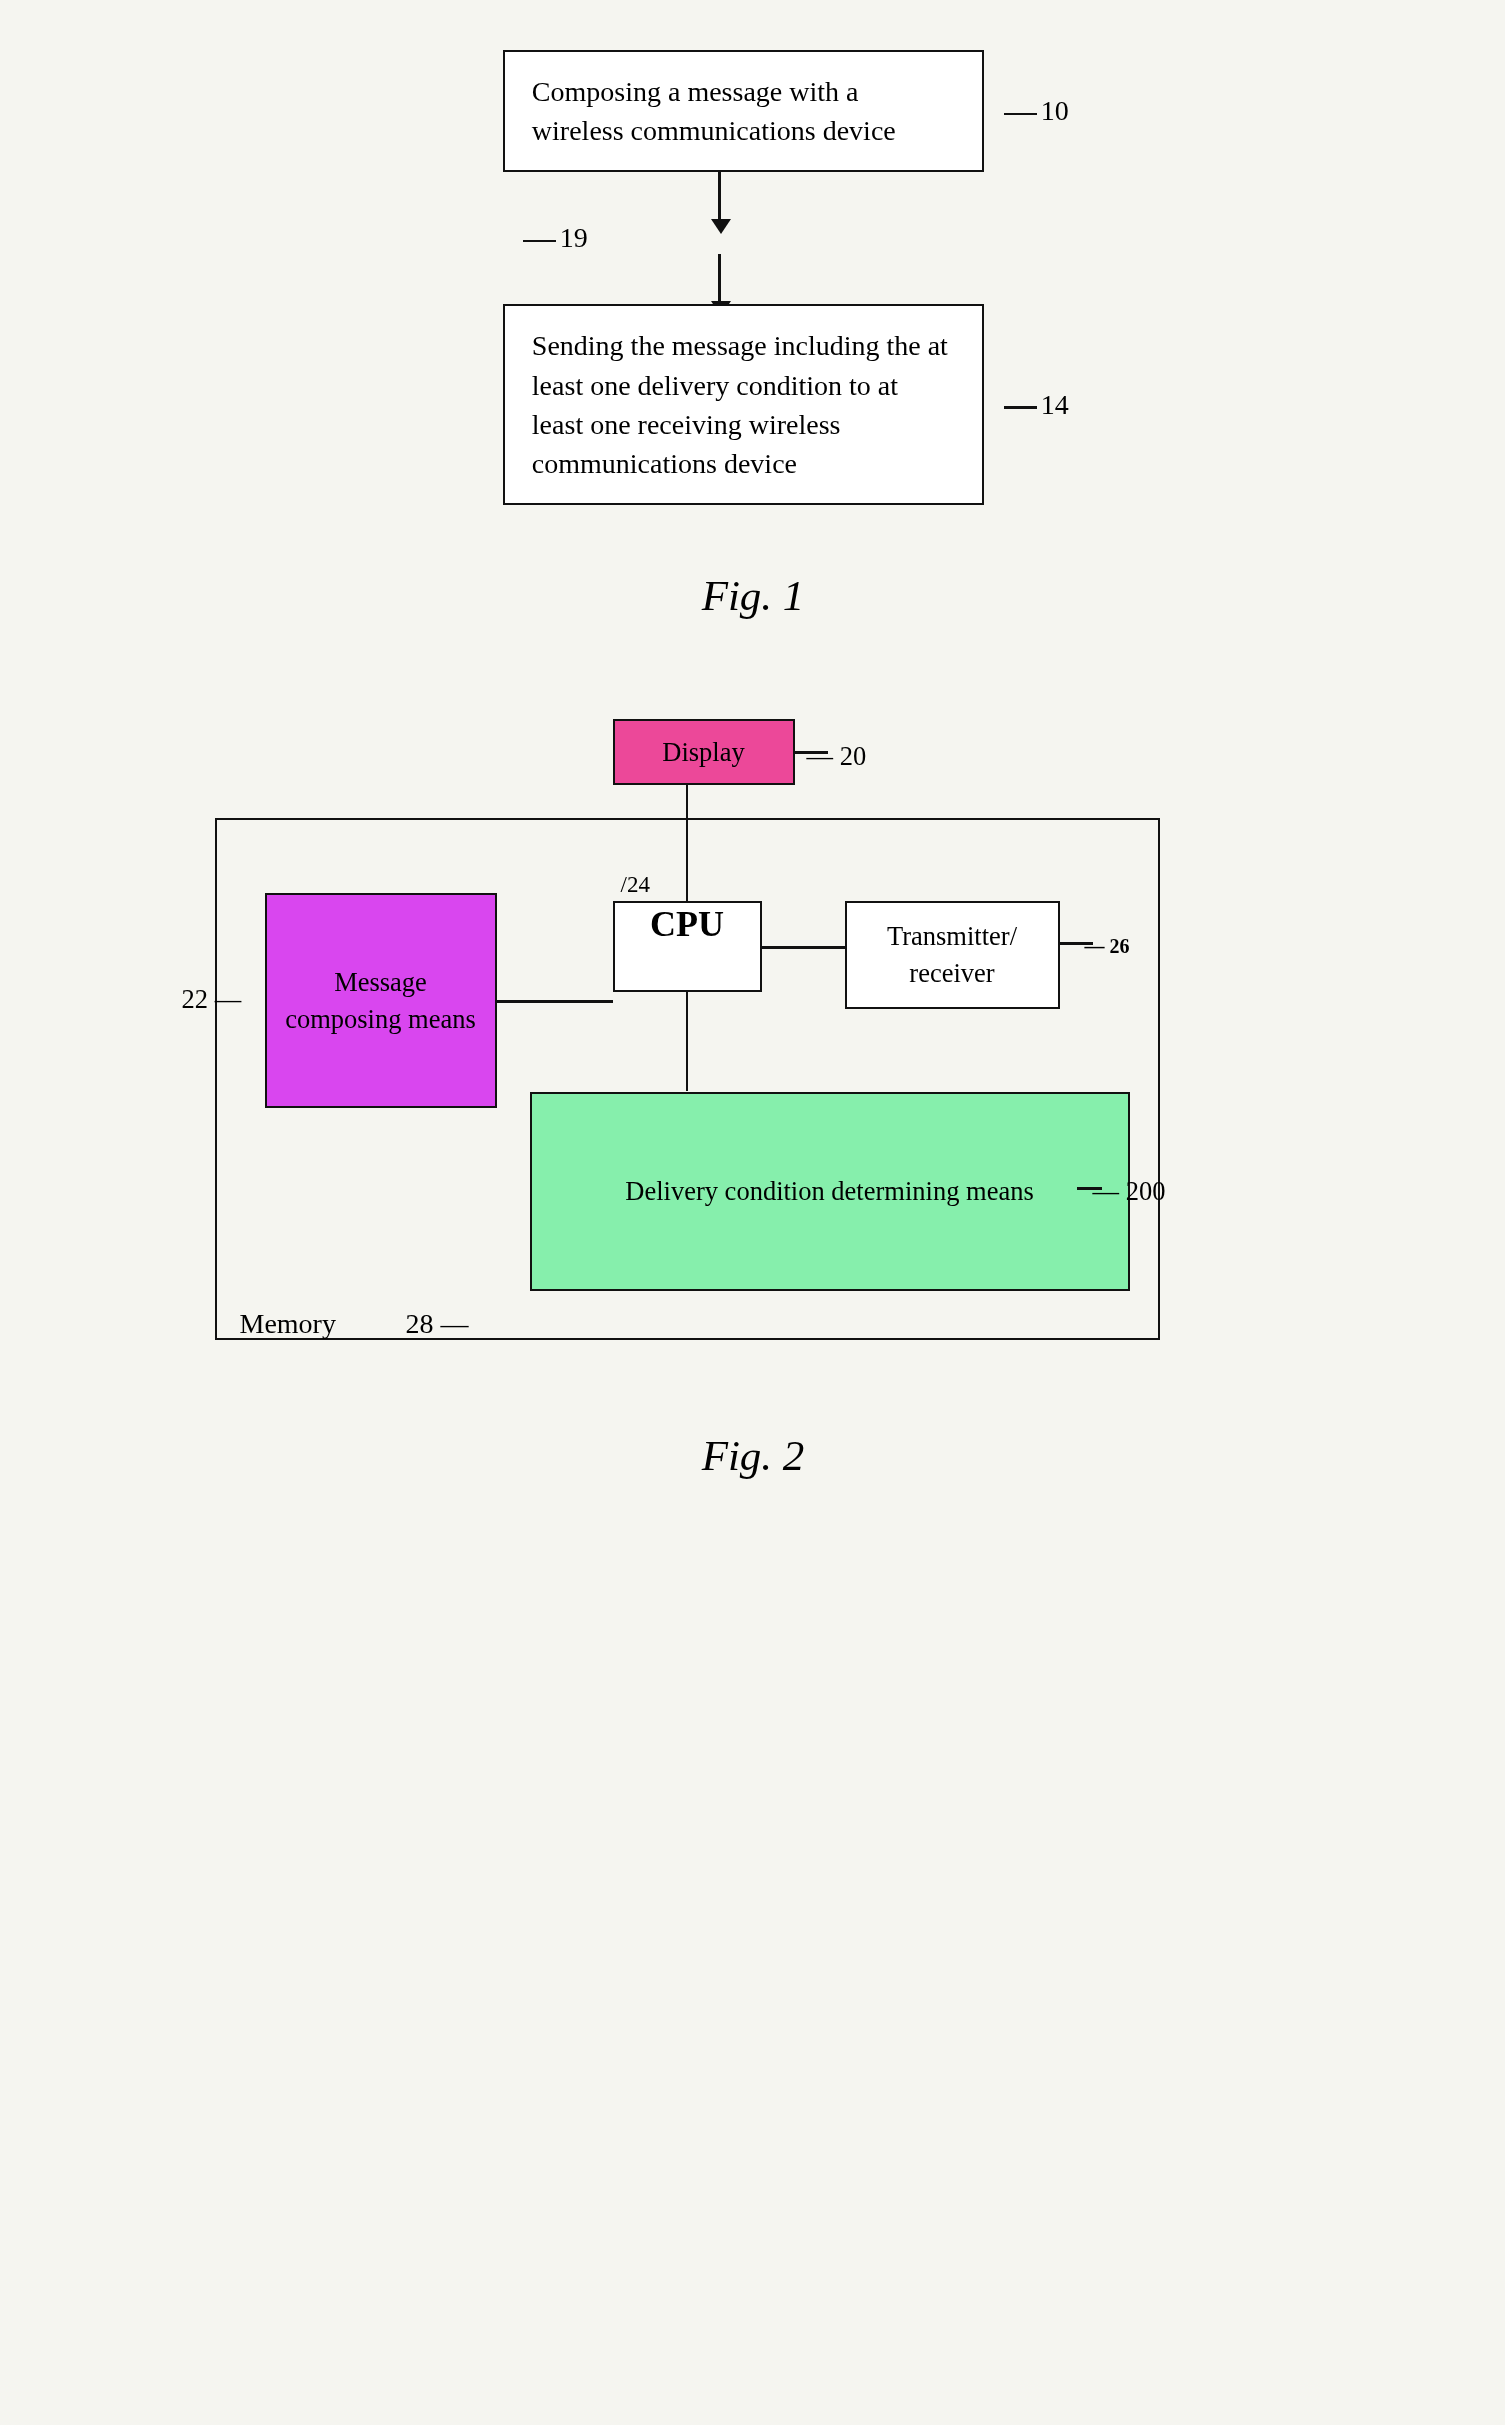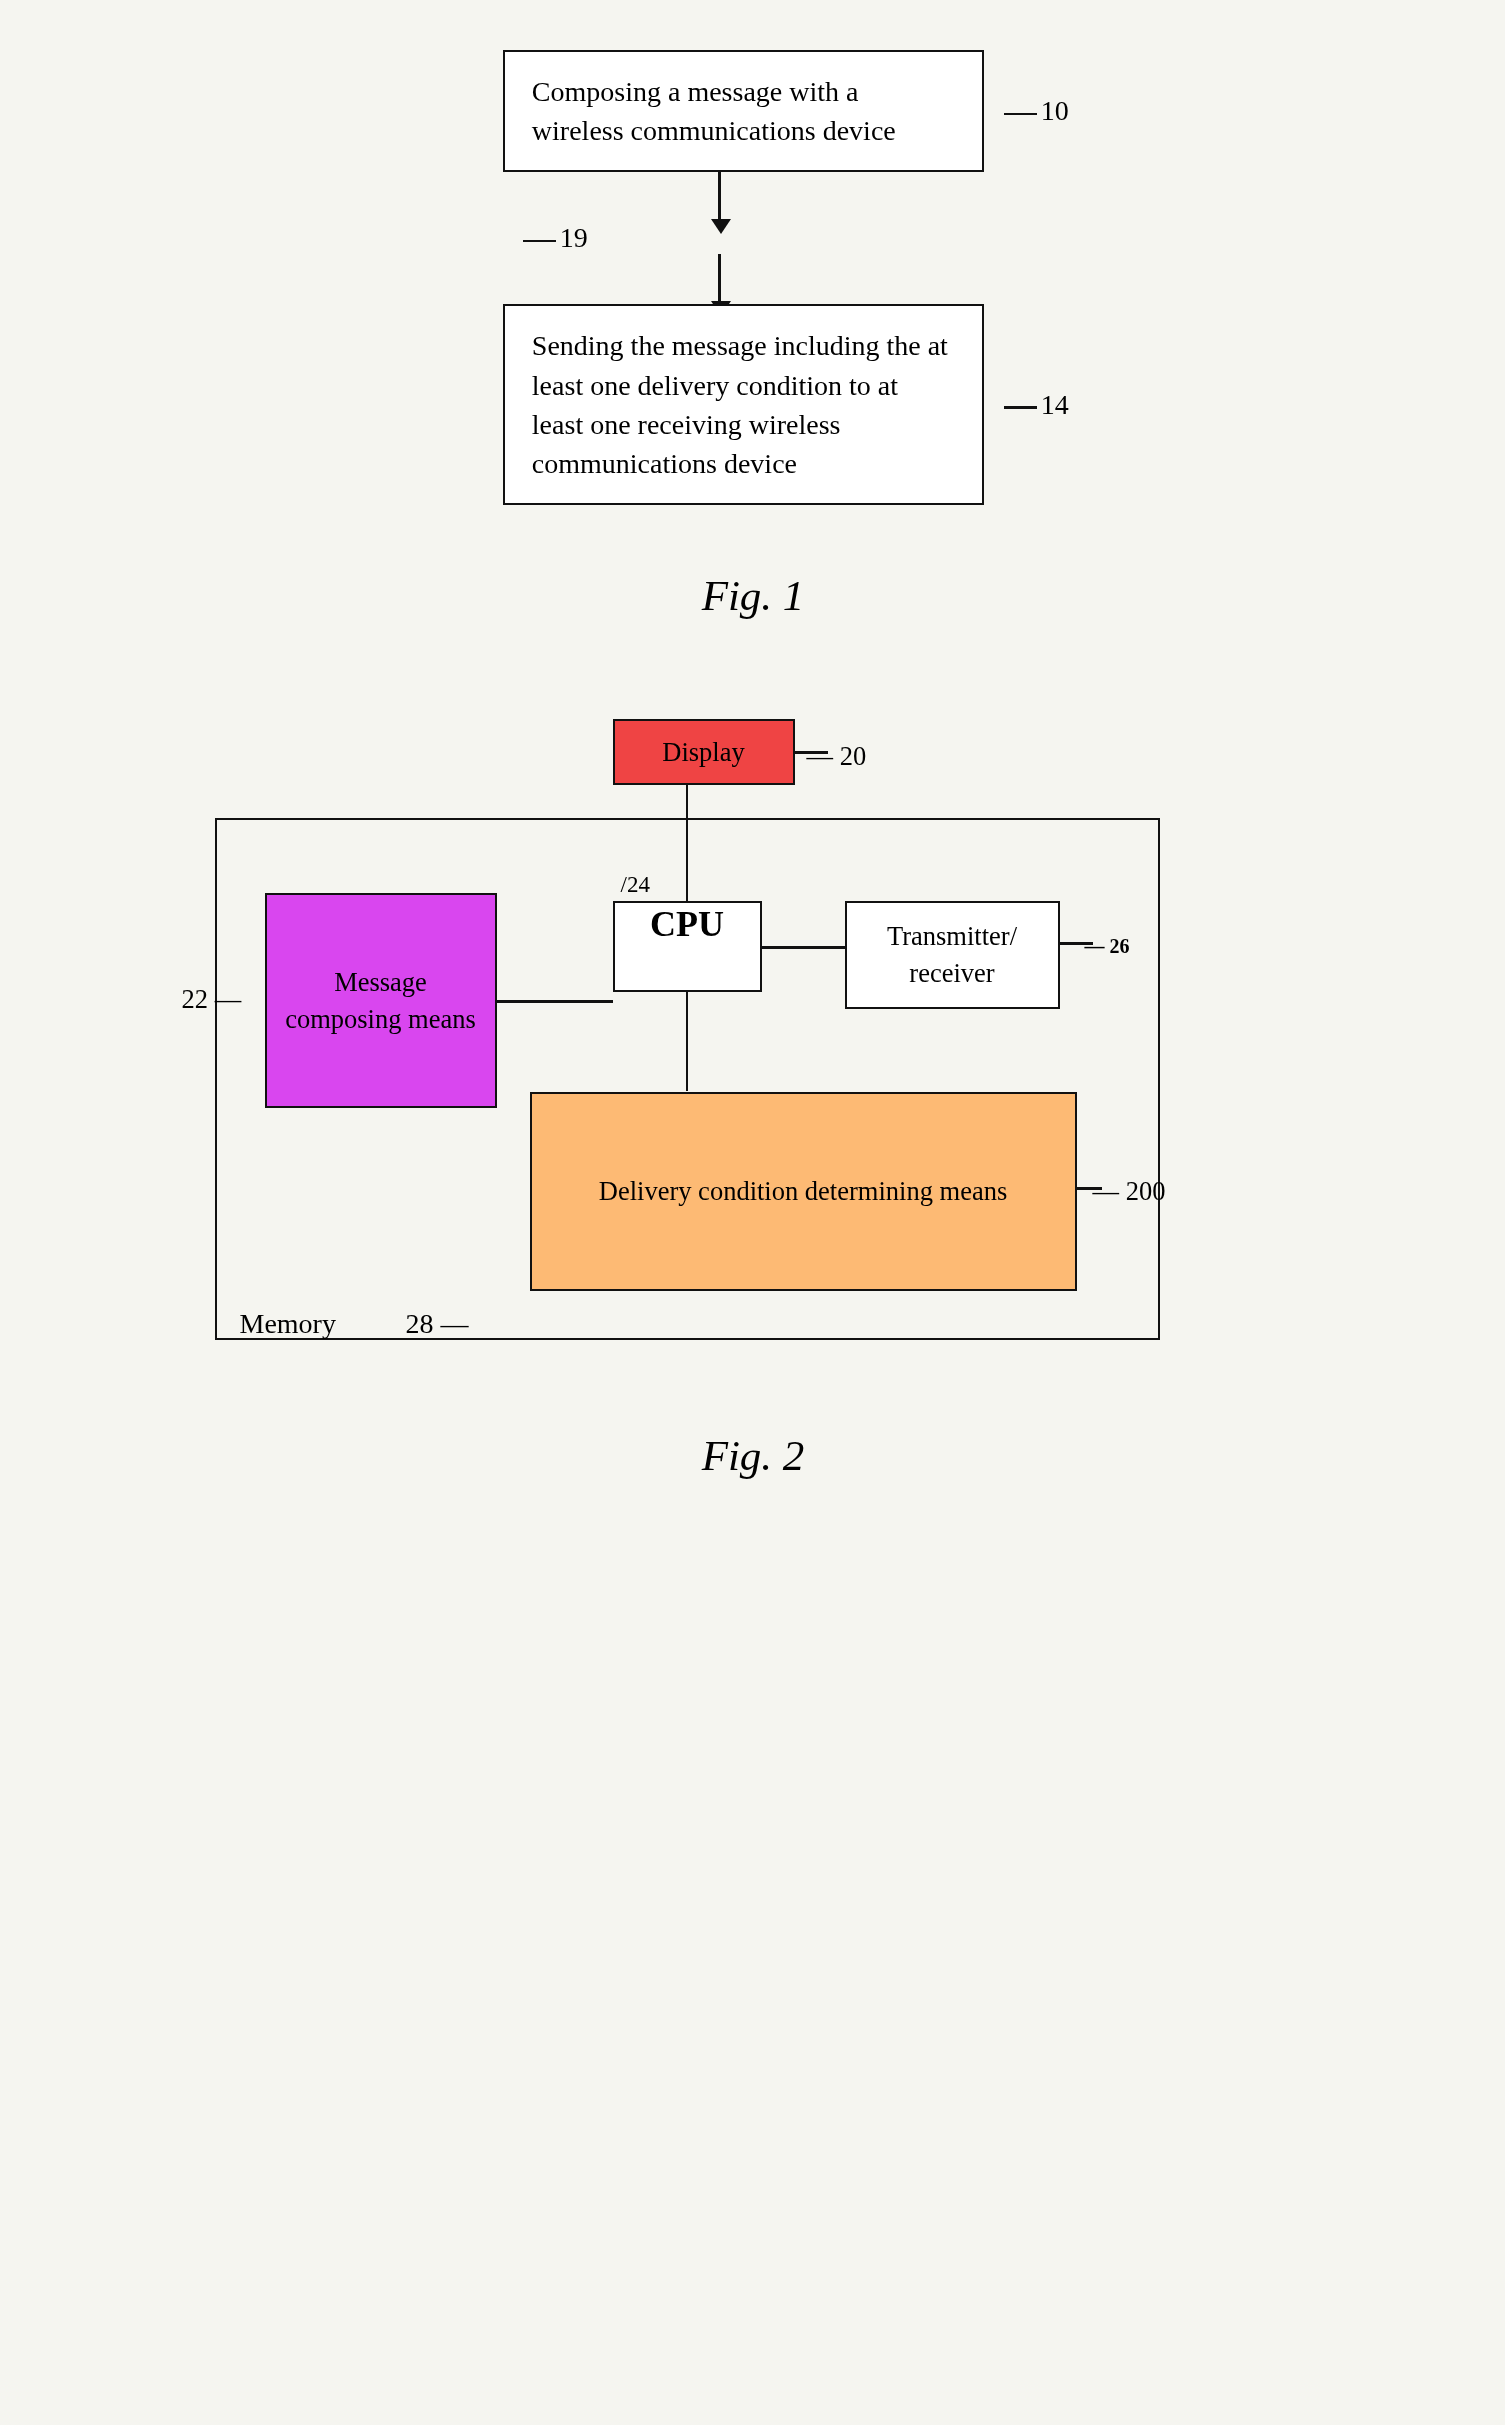--- a/index.html
+++ b/index.html
@@ -155,21 +155,21 @@
     }
 
     
     .display-box {
       position: absolute;
       left: 398px;
       top: 0px;
       width: 182px;
       height: 66px;
       border: 2.5px solid #111;
-      background: #ef4444;
+      background: #ec4899;
       display: flex;
       align-items: center;
       justify-content: center;
       font-size: 26.5px;
     }
 
     .ref-20 {
       position: absolute;
       left: 592px;
       top: 21.5px;
@@ -233,24 +233,24 @@
       width: 33px;
       height: 2.5px;
       background: #111;
     }
 
     
     .delivery-box {
       position: absolute;
       left: 315px;
       top: 373px;
-      width: 547px;
+      width: 600px;
       height: 199px;
       border: 2.5px solid #111;
-      background: #fdba74;
+      background: #86efac;
       display: flex;
       align-items: center;
       justify-content: center;
       text-align: center;
       font-size: 26.5px;
       line-height: 1.5;
       padding: 16.6px;
     }
 
     .ref-200 {

